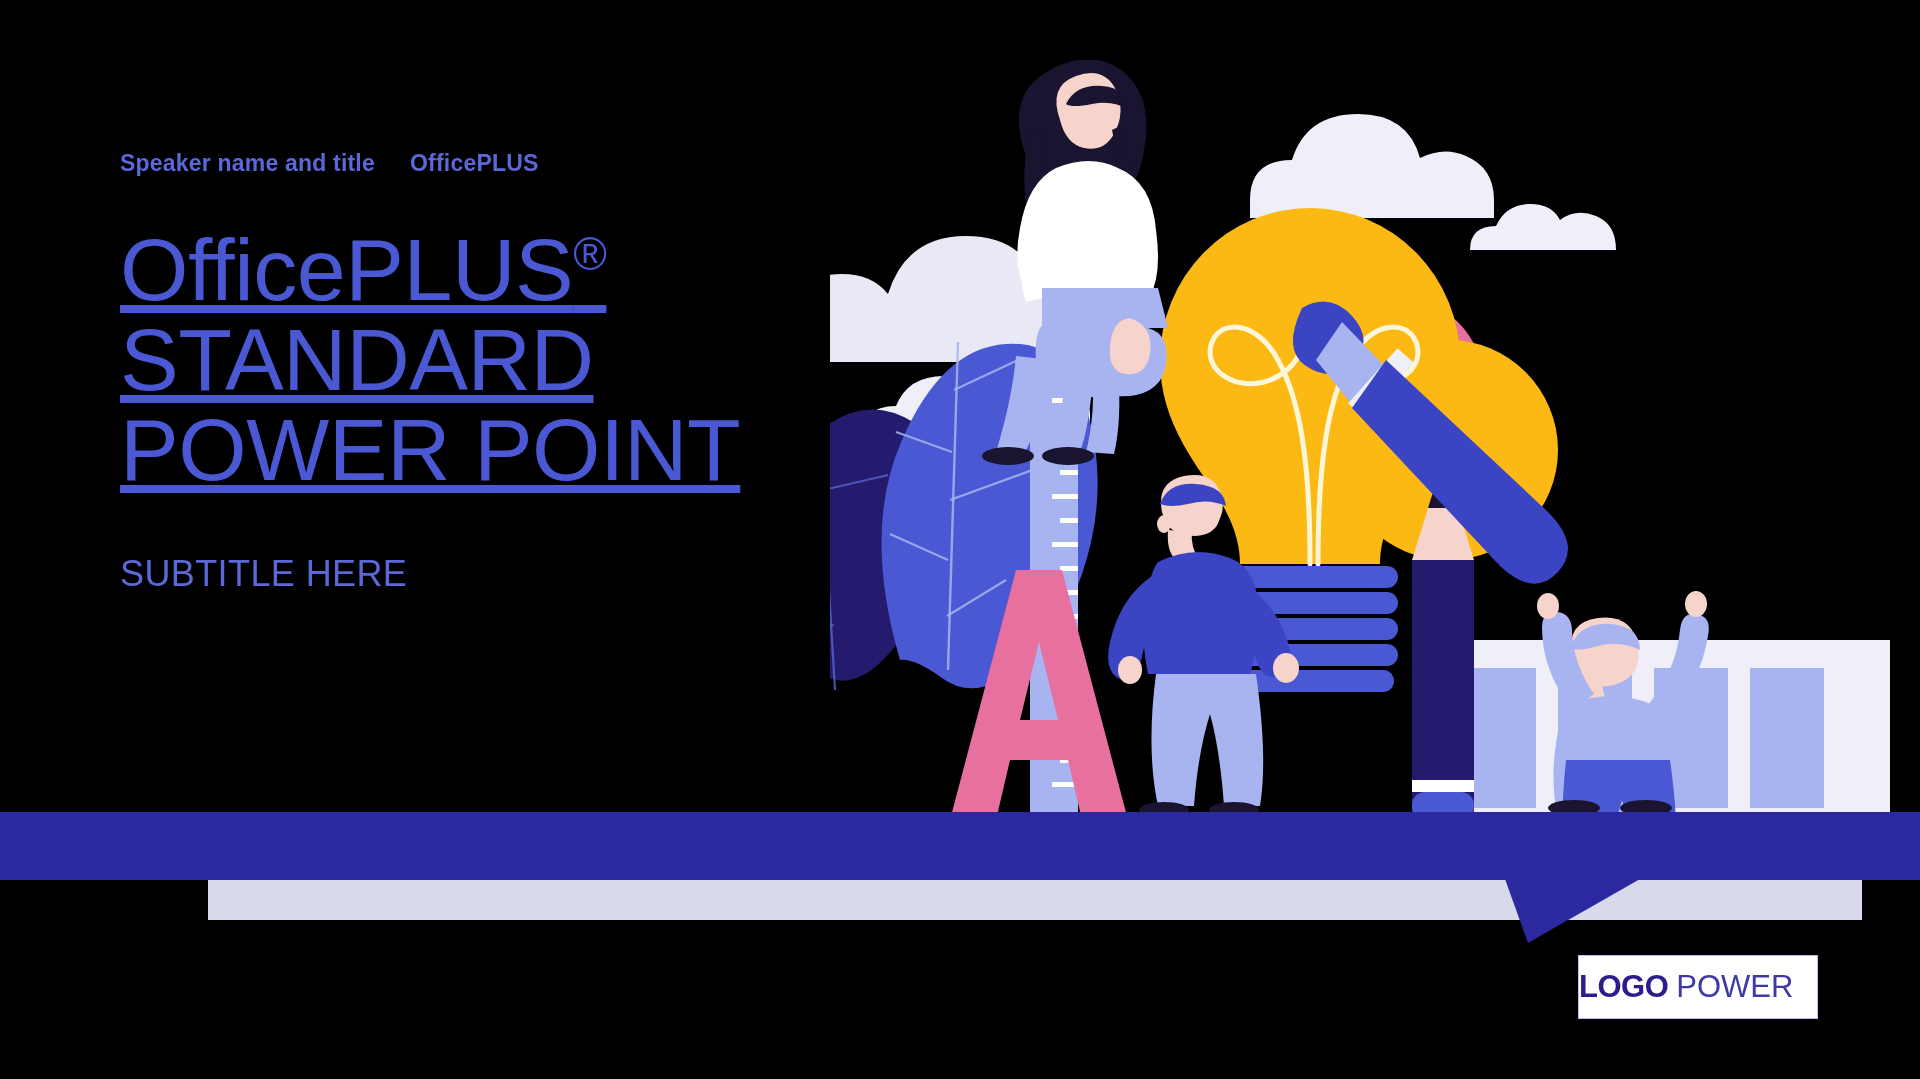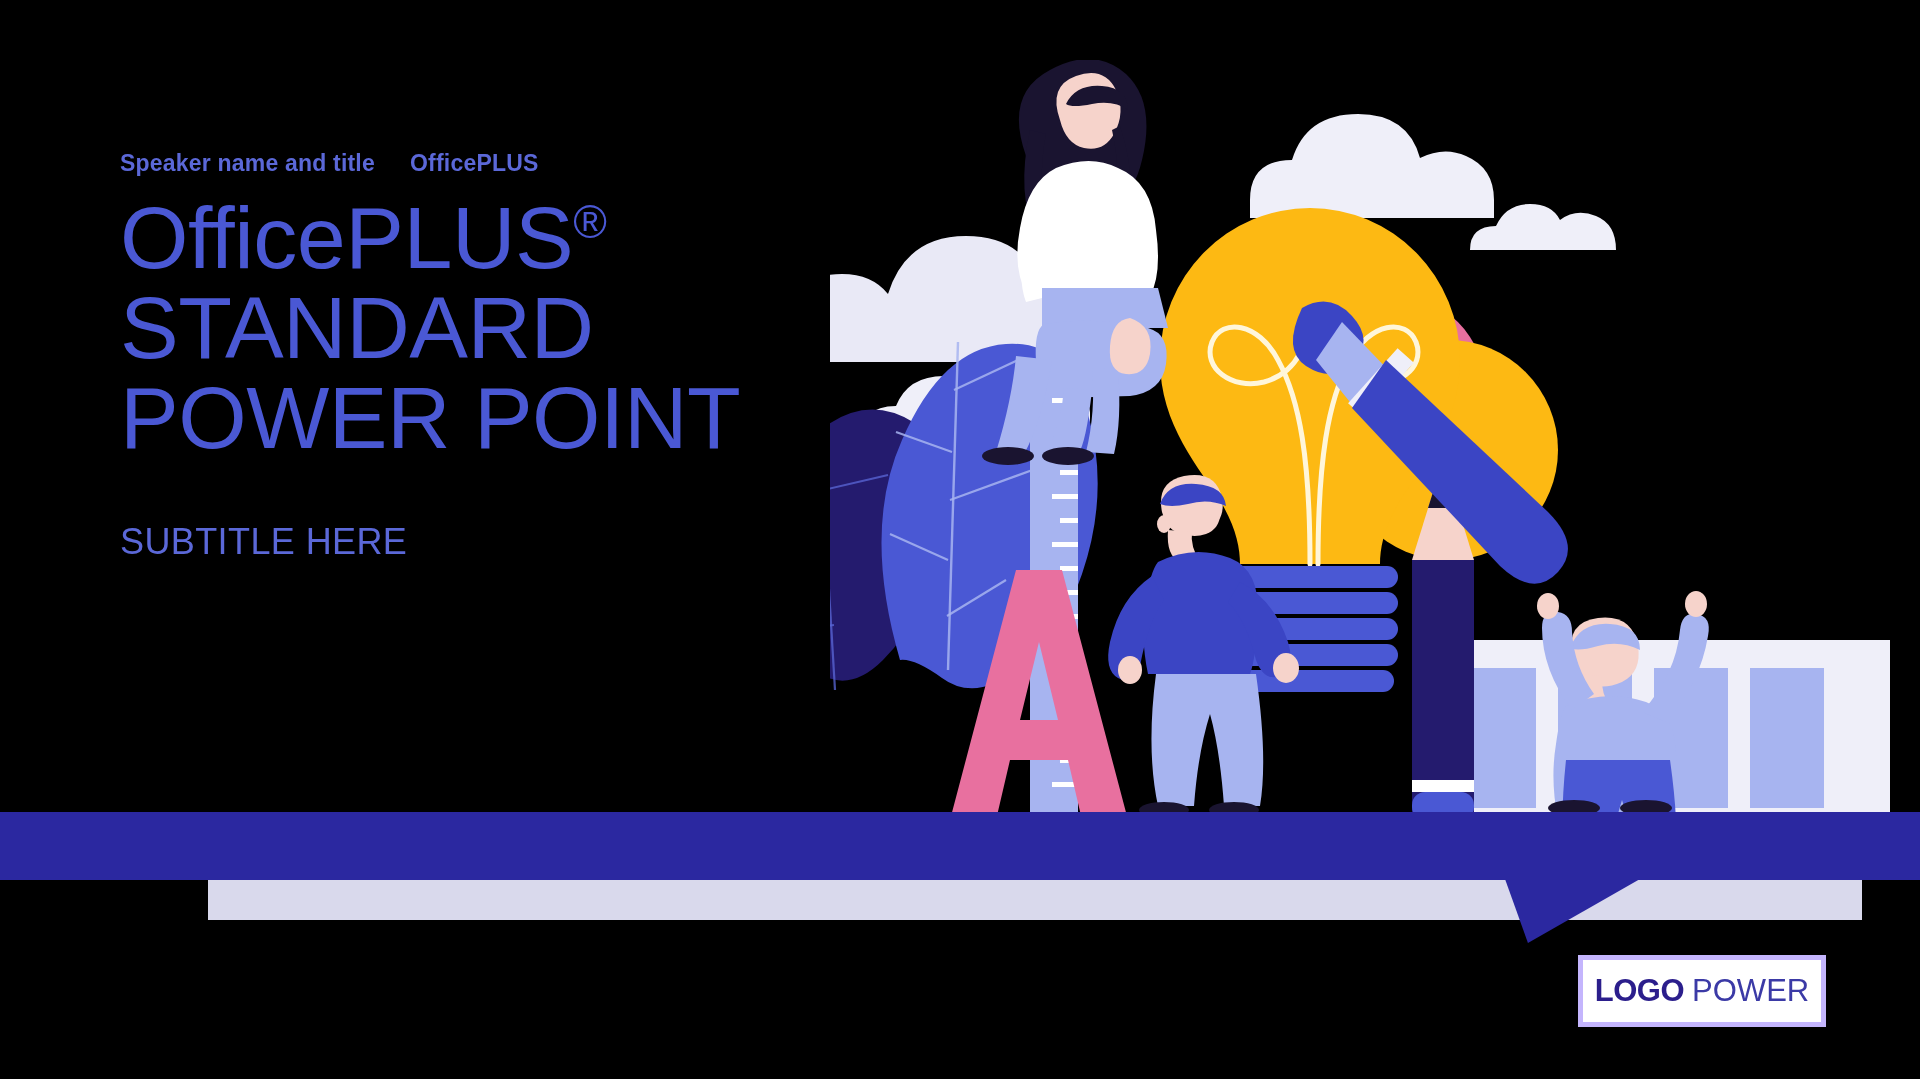--- a/index.html
+++ b/index.html
@@ -18,24 +18,25 @@
   .eyebrow-row{display:flex;align-items:baseline;gap:0;}
   .speaker{
     font-size:23px;font-weight:bold;color:#5B68D8;letter-spacing:.2px;
     width:290px;
   }
   .brand{
     font-size:23px;font-weight:bold;color:#5B68D8;letter-spacing:.2px;
   }
 
   .headline{
-    margin-top:16px;
+    margin-top:48px;
     font-size:88px;line-height:1.02;
     color:#4A58D4;font-weight:normal;letter-spacing:-0.5px;
     white-space:nowrap;
+    text-decoration:underline;
   }
   .headline .ln{display:block;}
   .headline sup{font-size:.52em;vertical-align:super;line-height:0;}
 
   .subtitle{
     margin-top:36px;
     font-size:36px;color:#5B68D8;letter-spacing:.4px;
   }
 
   
@@ -49,22 +50,22 @@
     clip-path:polygon(0% 0%, 100% 0%, 17% 100%);
   }
   .shelf{
     position:absolute;left:208px;top:880px;width:1654px;height:40px;
     background:#D9D9EC;
   }
 
   
   .logo-box{
     position:absolute;left:1578px;top:955px;width:238px;height:62px;
-    border:5px solid #c4b5fd;background:#fff;
-    display:flex;align-items:center;justify-content:center;gap:8px;
+    border:1px solid #c4b5fd;background:#fff;
+    display:flex;align-items:center;justify-content:flex-start;gap:8px;
   }
   .logo-strong{font-size:31px;font-weight:bold;color:#2B1E8C;letter-spacing:-0.5px;}
   .logo-light{font-size:31px;font-weight:normal;color:#3B3AA6;letter-spacing:0px;}
 
   
   .illus{position:absolute;left:830px;top:60px;width:1090px;height:760px;}
   .illus svg{display:block;width:100%;height:100%;}
 </style>
 </head>
 <body>

